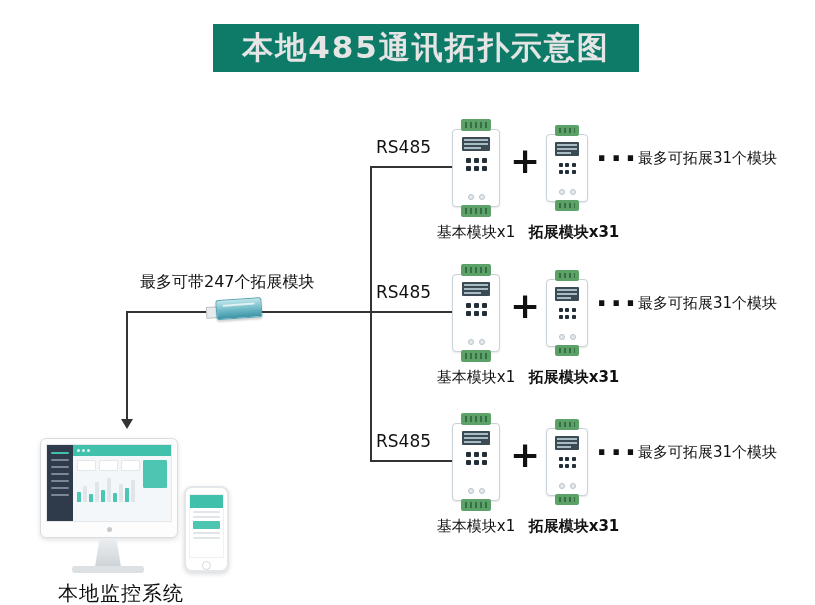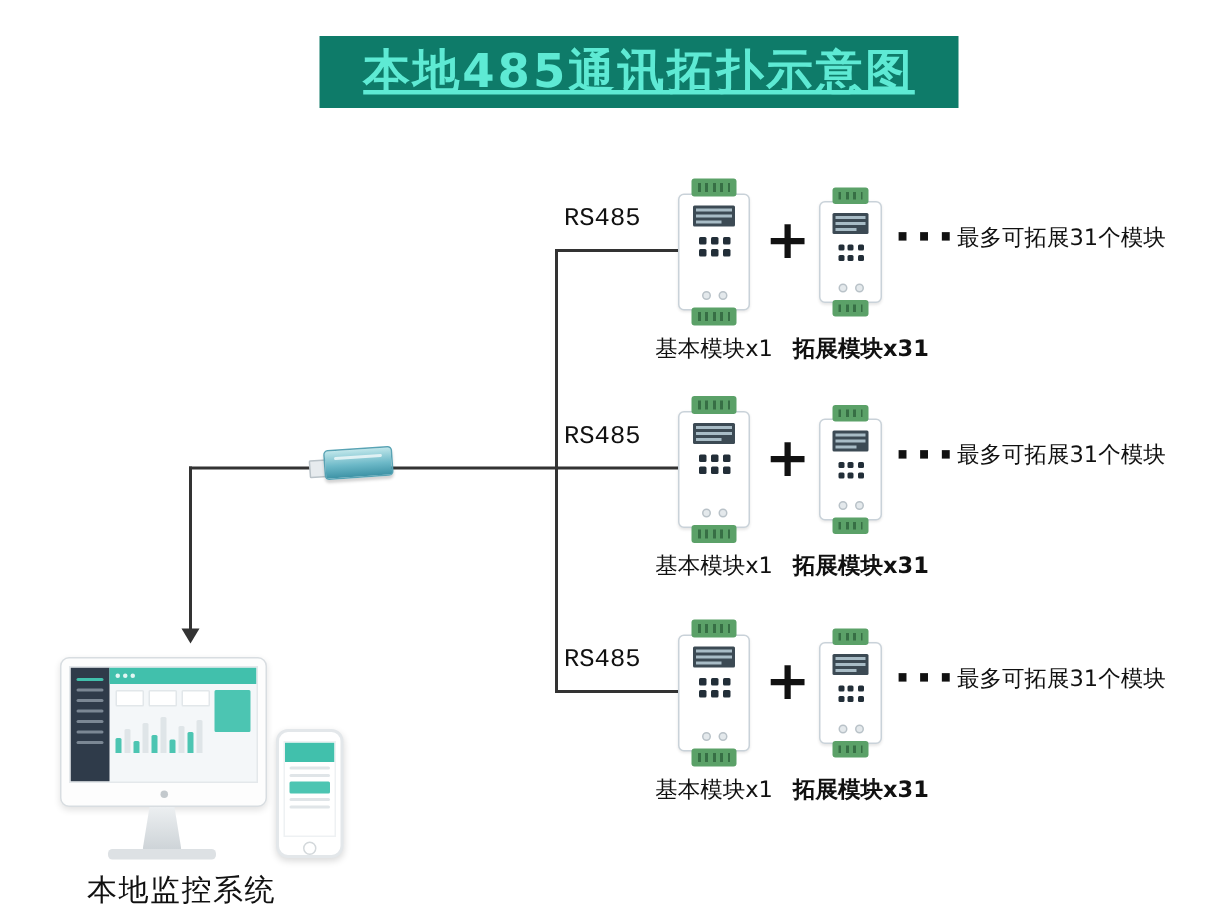--- a/index.html
+++ b/index.html
@@ -6,37 +6,37 @@
   .canvas {
     position:relative; width:815px; height:605px; background:#ffffff;
     font-family:"DejaVu Sans", sans-serif; color:#111; overflow:hidden;
   }
 
   
   .banner {
     position:absolute; left:213px; top:24px; width:426px; height:48px;
     background:#0e7b69; display:flex; align-items:center; justify-content:center;
   }
-  .banner span { color:#5eead4; font-size:31px; font-weight:700; letter-spacing:2px; white-space:nowrap;text-decoration:underline; }
+  .banner span { color:#e5e5e5; font-size:31px; font-weight:700; letter-spacing:2px; white-space:nowrap; }
 
   
   .line { position:absolute; background:#333; }
   .arrow-down {
     position:absolute; width:0; height:0;
     border-left:6px solid transparent; border-right:6px solid transparent;
     border-top:10px solid #333;
   }
 
   
   .bus-label { position:absolute; left:140px; top:272px; font-size:16px; white-space:nowrap; }
   .system-label { position:absolute; left:58px; top:580px; font-size:20px; letter-spacing:1px; white-space:nowrap; }
 
   
   .row { position:absolute; left:374px; width:440px; height:130px; }
-  .rs485 { position:absolute; left:2px; top:18px; font-size:17px;font-family:Liberation Mono, monospace; }
+  .rs485 { position:absolute; left:2px; top:18px; font-size:17px; }
   .plus { position:absolute; left:136px; top:24px; font-size:36px; font-weight:700; line-height:1; }
   .dots { position:absolute; left:222px; top:22px; font-size:30px; font-weight:900; letter-spacing:3px; }
   .note { position:absolute; left:264px; top:30px; font-size:15px; white-space:nowrap; }
   .caption { position:absolute; top:104px; font-size:15px; text-align:center; white-space:nowrap; }
   .caption.base-cap { left:58px; width:88px; }
   .caption.exp-cap { left:154px; width:92px;font-weight:bold; }
 
   
   .module { position:absolute; display:flex; flex-direction:column; align-items:center; }
   .module.base { left:78px; top:0; width:48px; height:98px; }
@@ -120,20 +120,21 @@
   </div>
 
   <div class="line" style="left:126px; top:311px; width:246px; height:2px;"></div>
   <div class="line" style="left:126px; top:311px; width:2px; height:110px;"></div>
   <div class="arrow-down" style="left:121px; top:419px;"></div>
   <div class="line" style="left:370px; top:166px; width:2px; height:296px;"></div>
   <div class="line" style="left:370px; top:166px; width:84px; height:2px;"></div>
   <div class="line" style="left:370px; top:311px; width:84px; height:2px;"></div>
   <div class="line" style="left:370px; top:460px; width:84px; height:2px;"></div>
 
+  <span class="bus-label">最多可带247个拓展模块</span>
 
   <div class="converter">
     <div class="conv-plug"></div>
     <div class="conv-body"></div>
   </div>
 
   <div class="row" style="top:119px;">
     <span class="rs485">RS485</span>
     <div class="module base">
       <div class="m-term"></div>

